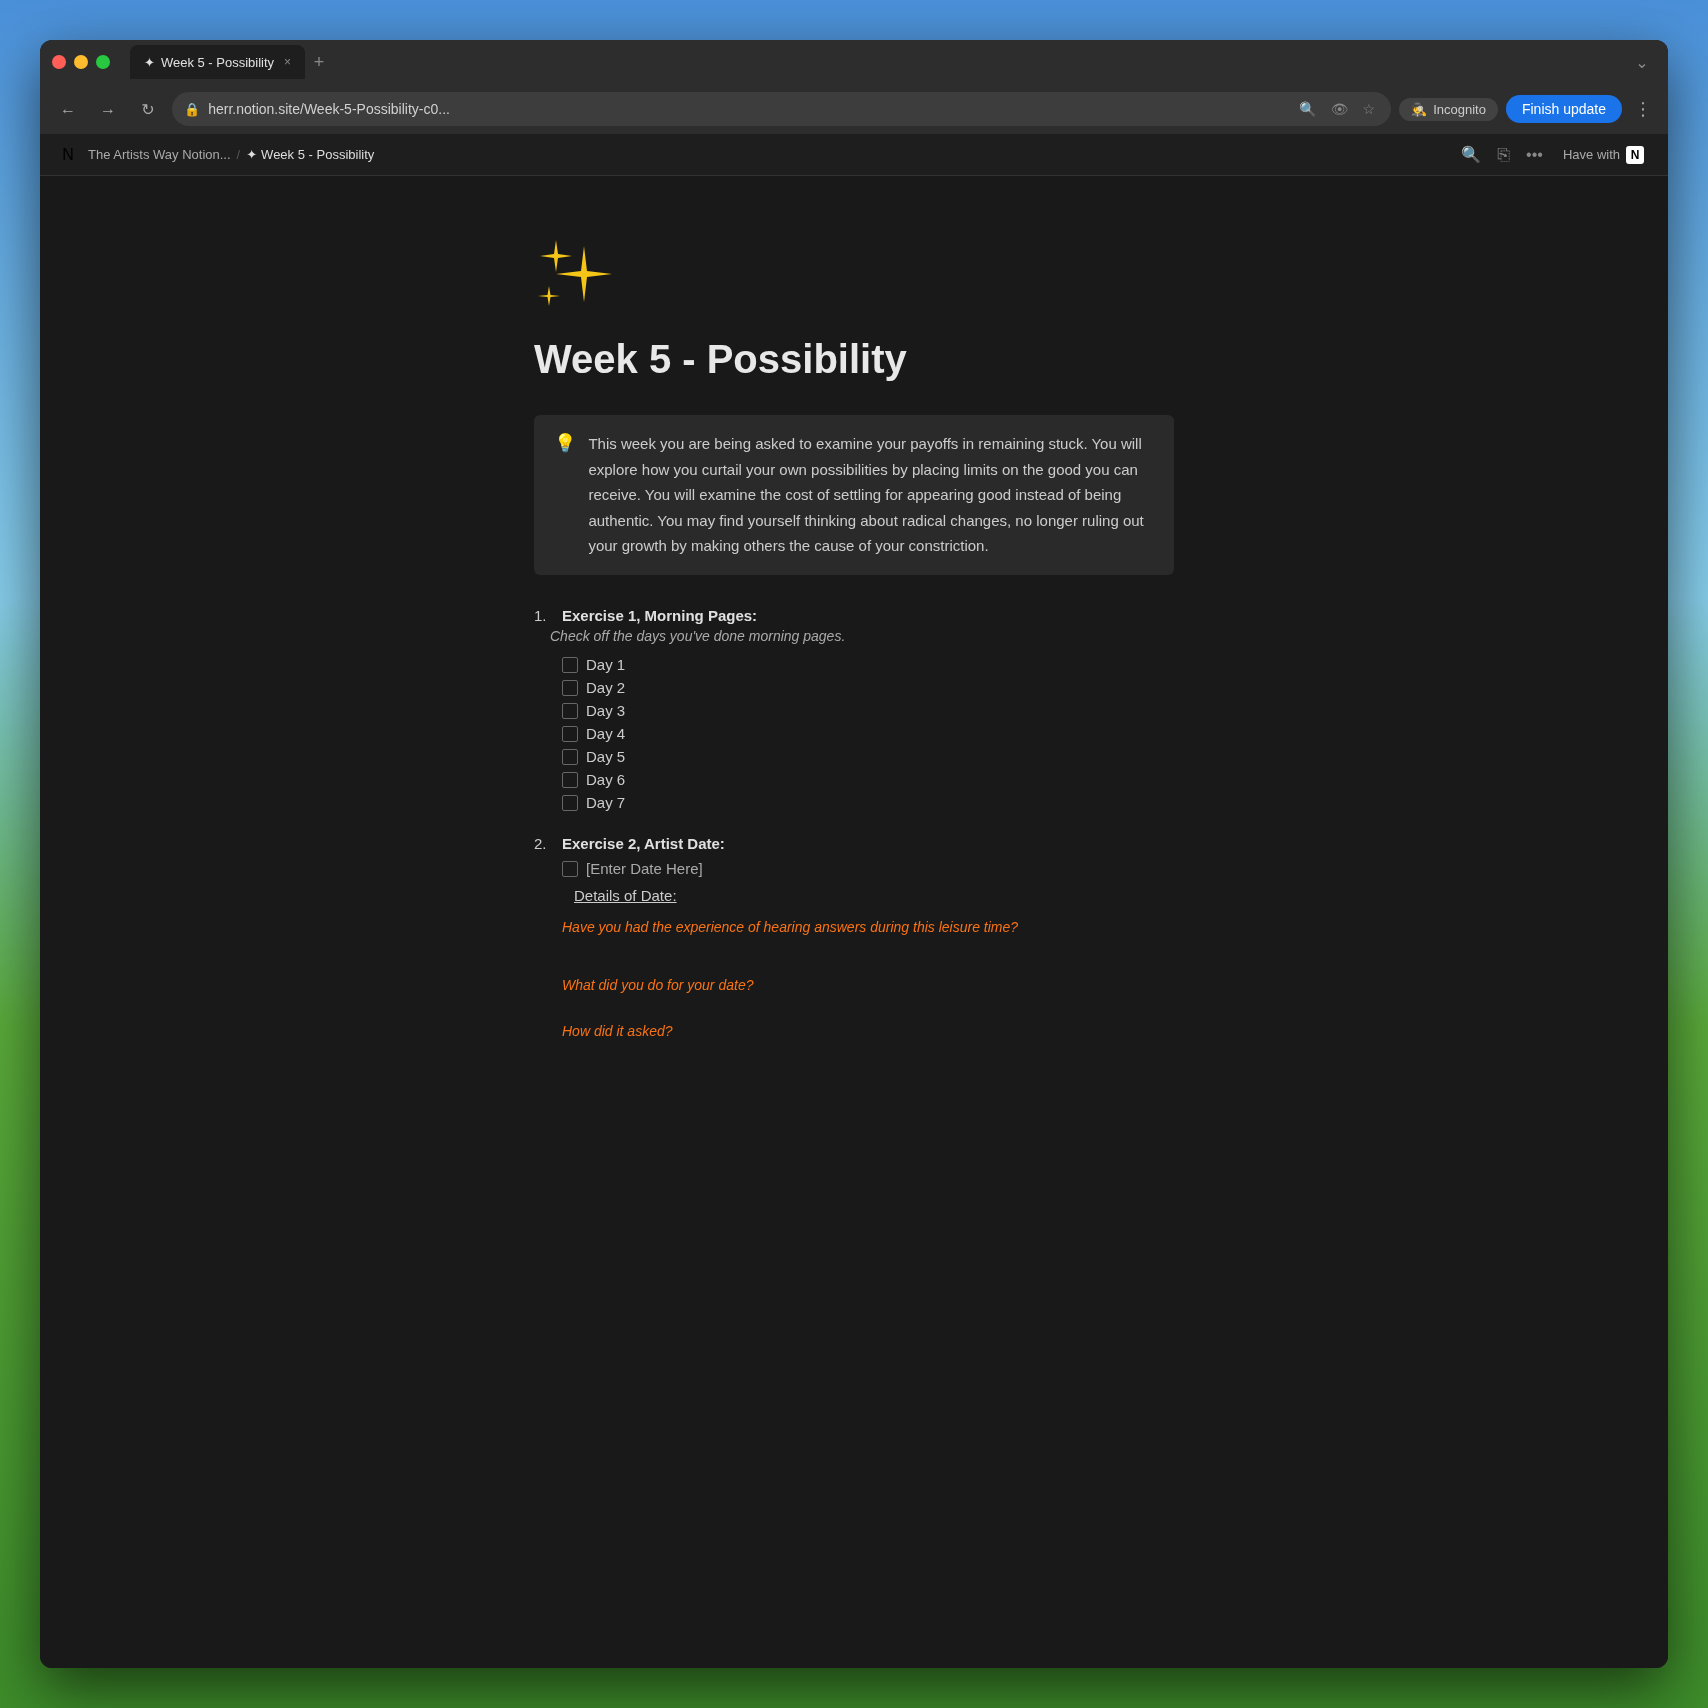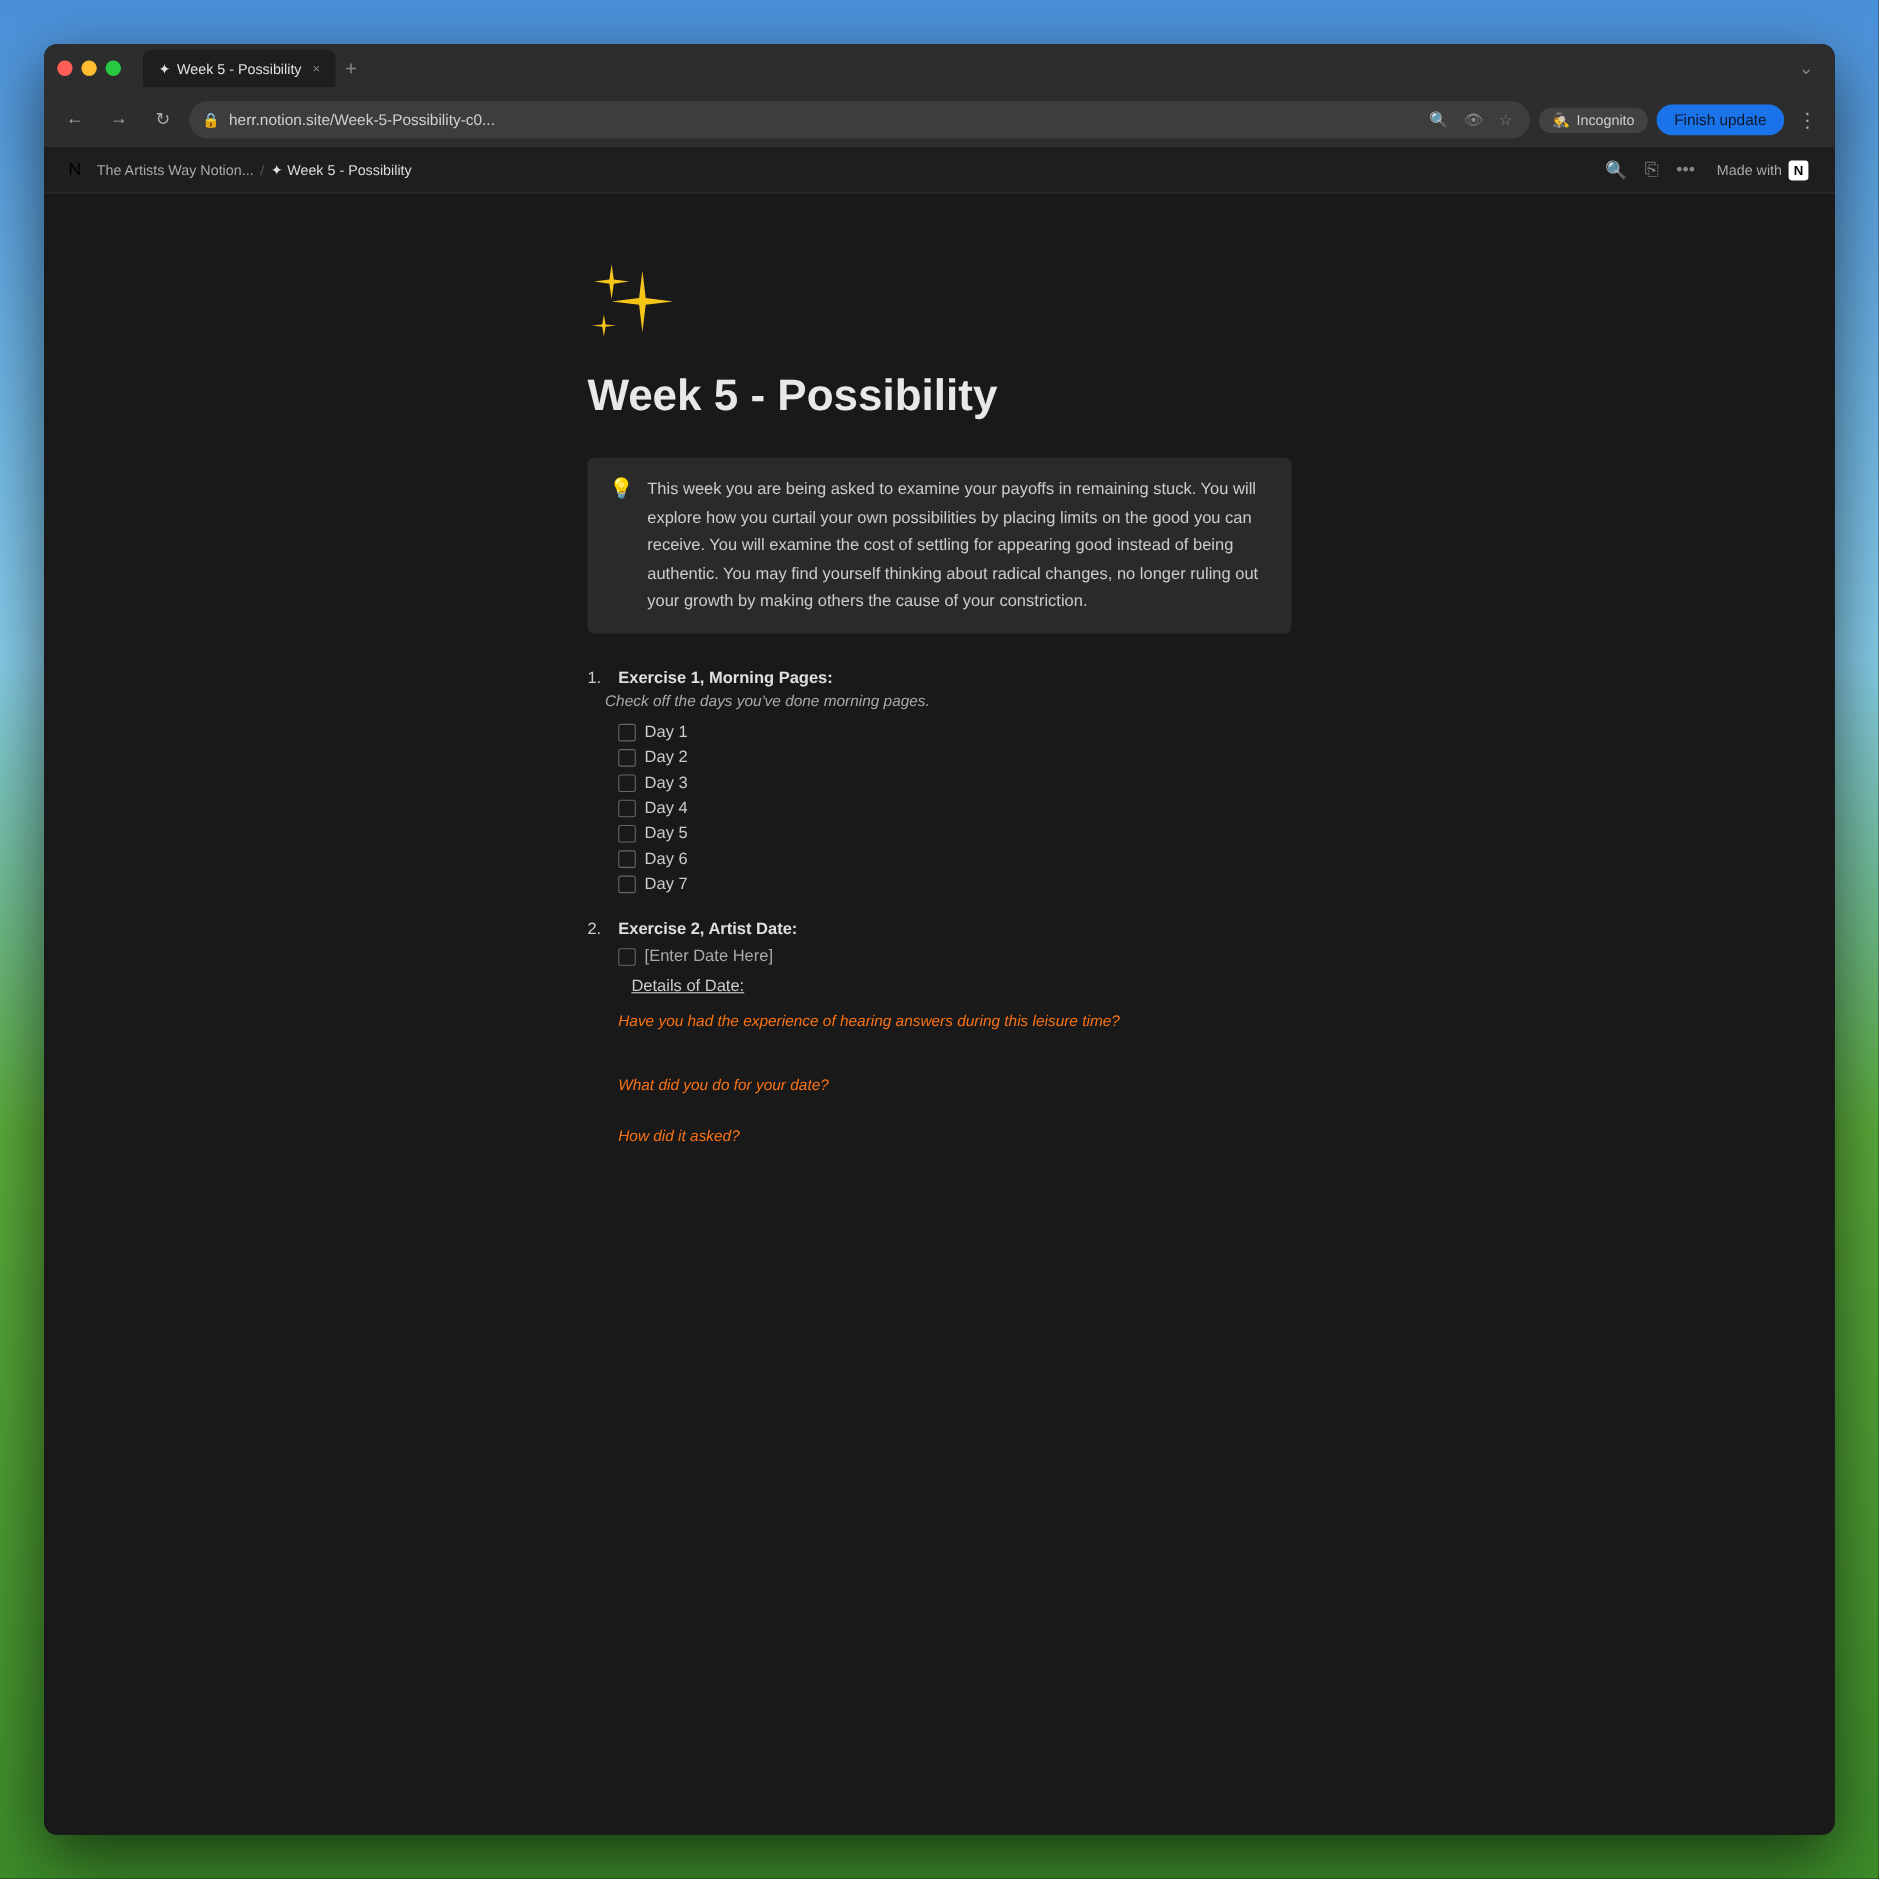--- a/index.html
+++ b/index.html
@@ -203,21 +203,21 @@
       gap: 6px;
       background: rgba(255,255,255,0.1);
       border-radius: 16px;
       padding: 4px 12px;
       color: #ccc;
       font-size: 13px;
     }
 
     .finish-update-btn {
       background: #1a73e8;
-      color: #0f172a;
+      color: #ffffff;
       border: none;
       border-radius: 20px;
       padding: 6px 16px;
       font-size: 14px;
       cursor: pointer;
       white-space: nowrap;
     }
 
     .more-btn {
       color: #aaa;
@@ -476,21 +476,21 @@
       <span class="breadcrumb-current">
         <span>✦</span>
         <span>Week 5 - Possibility</span>
       </span>
     </div>
     <div class="notion-toolbar-actions">
       <span class="toolbar-icon-btn">🔍</span>
       <span class="toolbar-icon-btn">⎘</span>
       <span class="toolbar-icon-btn">•••</span>
       <div class="made-with">
-        <span>Made with</span>
+        <span>Have with</span>
         <span style="background:#fff; color:#000; width:18px; height:18px; border-radius:3px; display:inline-flex; align-items:center; justify-content:center; font-size:12px; font-weight:700;">N</span>
       </div>
     </div>
   </div>
 
   <div class="page-content">
     <div class="page-inner">
 
       <div class="page-icon" style="color: #f5c518; font-size: 72px; margin-bottom: 8px; line-height: 1;">
         <svg width="80" height="80" viewBox="0 0 80 80" fill="none" xmlns="http://www.w3.org/2000/svg">

